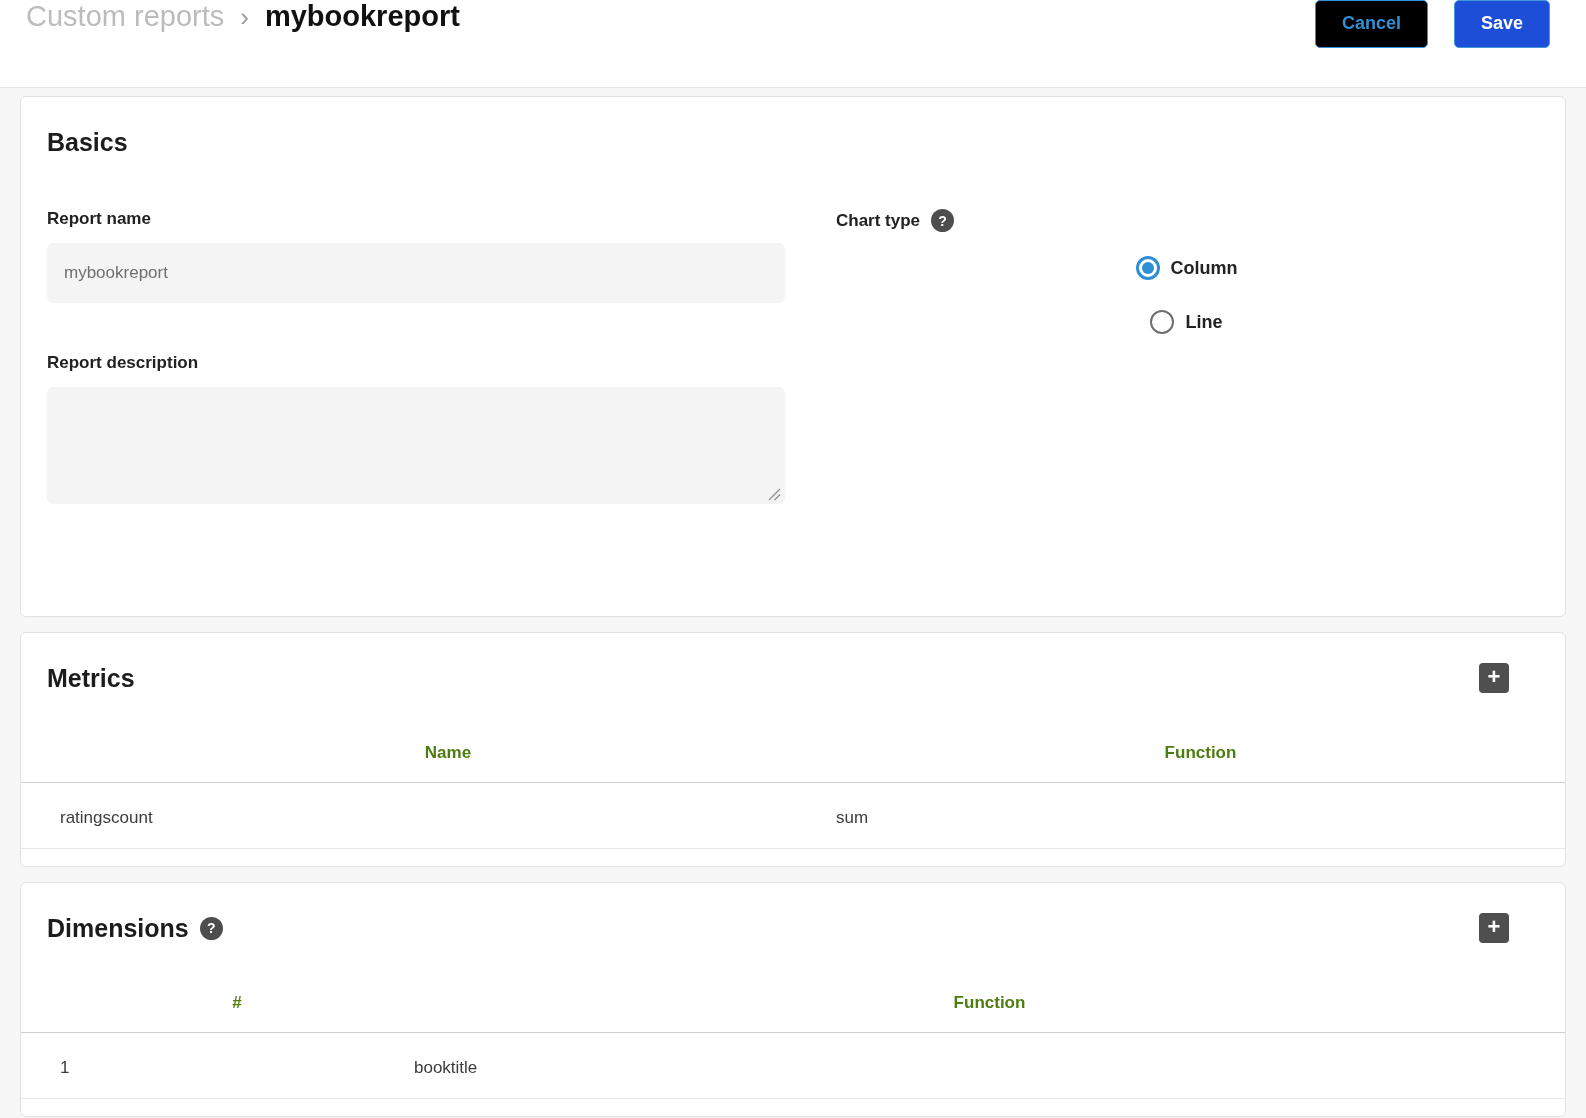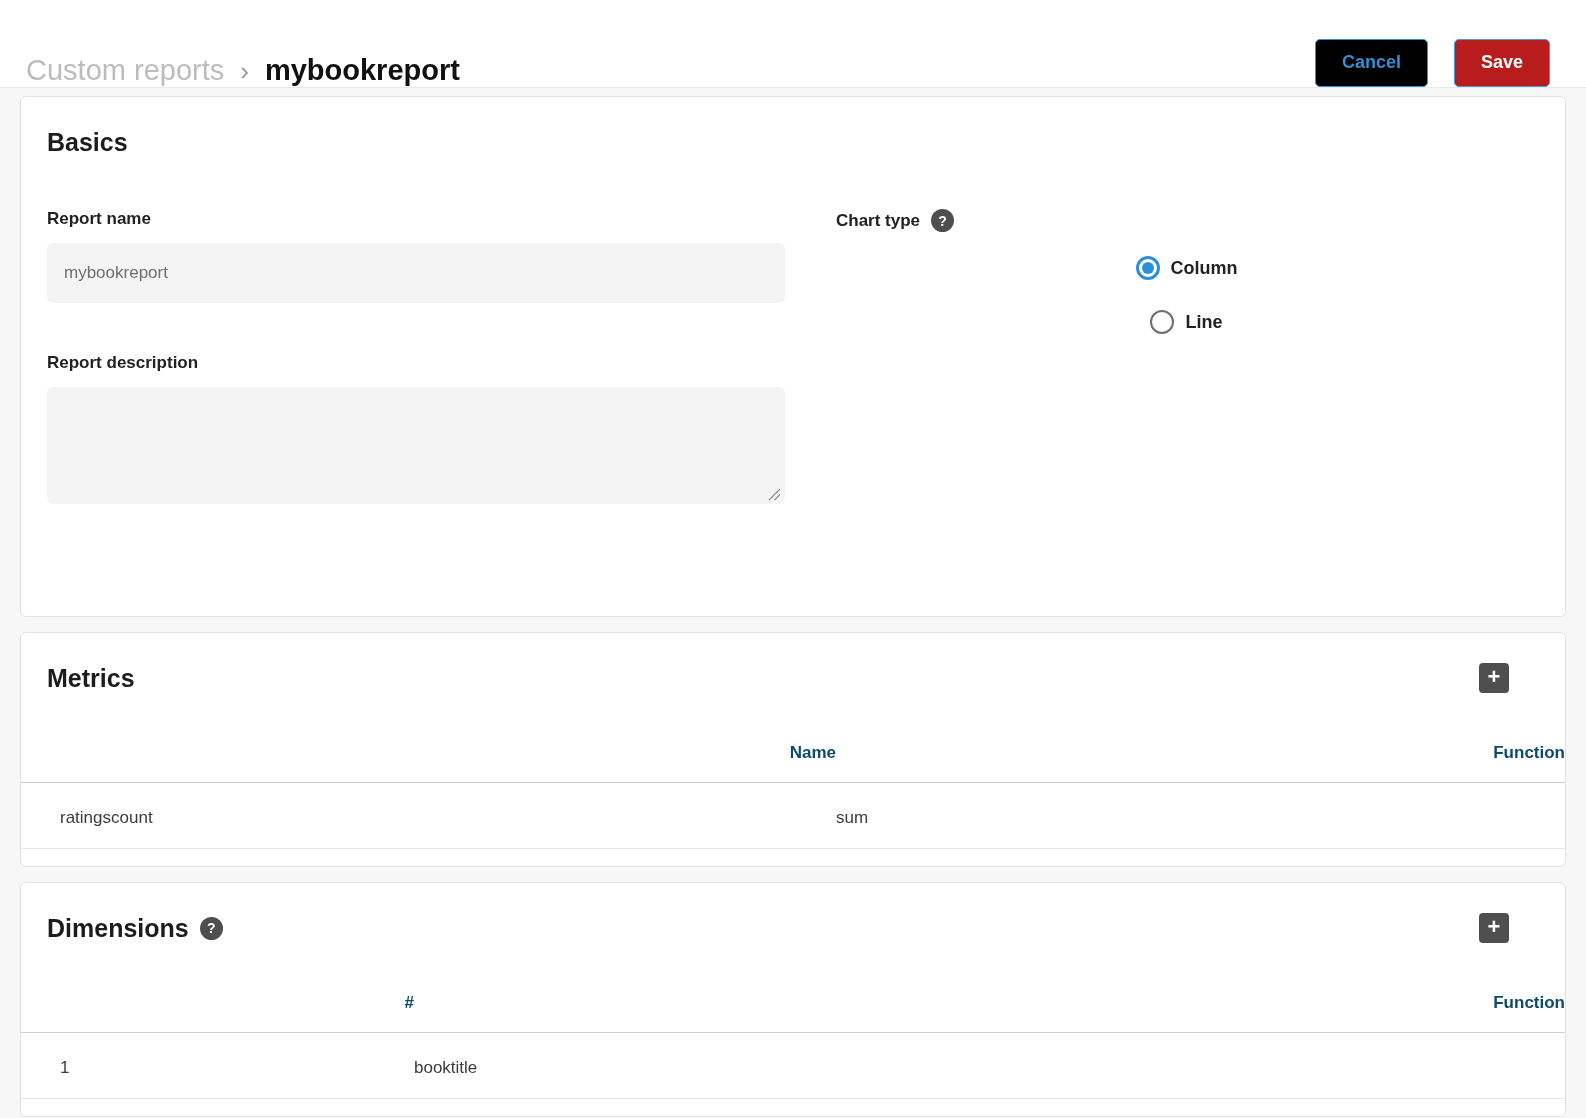--- a/index.html
+++ b/index.html
@@ -11,40 +11,40 @@
     color: #333;
     overflow: hidden;
   }
 
   
   .topbar {
     height: 88px;
     background: #fff;
     border-bottom: 1px solid #e8e8e8;
     display: flex;
-    align-items: flex-end;
+    align-items: flex-start;
     justify-content: space-between;
     padding: 0 36px 0 26px;
   }
   .crumb { display: flex; align-items: center; gap: 16px; font-size: 29px; }
   .crumb-parent { color: #bcbcbc; cursor: pointer; }
   .crumb-sep { color: #9a9a9a; font-size: 26px; padding-top: 2px; }
   .crumb-current { color: #111; font-weight: 700; }
   .actions { display: flex; gap: 26px; }
   .btn {
     font-family: inherit;
     font-size: 18px;
     font-weight: 700;
     border-radius: 5px;
     padding: 12px 26px;
     cursor: pointer;
     line-height: 1.2;
   }
   .btn-cancel { background: #000000; color: #338fd4; border: 1px solid #338fd4; }
-  .btn-save   { background: #b91c1c; color: #fff; border: 1px solid #429ad8; }
+  .btn-save   { background: #1d4ed8; color: #fff; border: 1px solid #429ad8; }
 
   
   main { padding: 8px 20px 0 20px; }
   .card {
     background: #fff;
     border: 1px solid #e2e2e2;
     border-radius: 6px;
     margin-bottom: 15px;
   }
   .card-title { font-size: 25px; font-weight: 700; color: #1c1c1c; line-height: 30px; }
@@ -151,24 +151,24 @@
     font-weight: 700;
     line-height: 1;
     display: flex;
     align-items: center;
     justify-content: center;
     cursor: pointer;
     padding: 0 0 2px 0;
   }
   .data-table { width: 100%; border-collapse: collapse; margin-top: 30px; }
   .data-table th {
-    text-align: right;
-    font-size: 17px;
-    font-weight: 700;
-    color: #0c4a6e;
+    text-align: center;
+    font-size: 17px;
+    font-weight: 700;
+    color: #4d7c0f;
     padding: 20px 0 19px 0;
     border-bottom: 1px solid #d0d0d0;
   }
   .data-table td {
     font-size: 17px;
     color: #3c3c3c;
     padding: 25px 0 20px 0;
     border-bottom: 1px solid #e7e7e7;
   }
   .metrics-table th:first-child, .metrics-table td:first-child { padding-left: 39px; width: 815px; }

